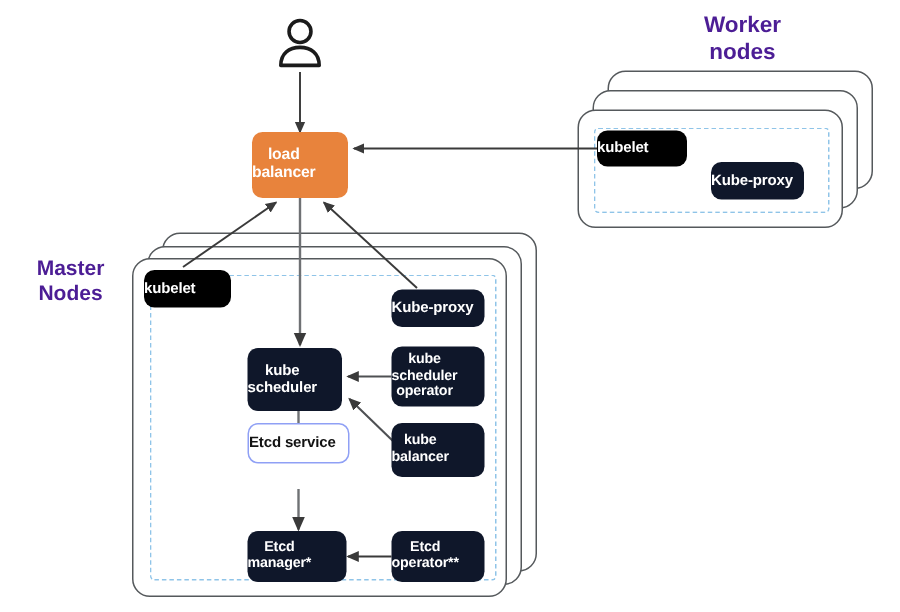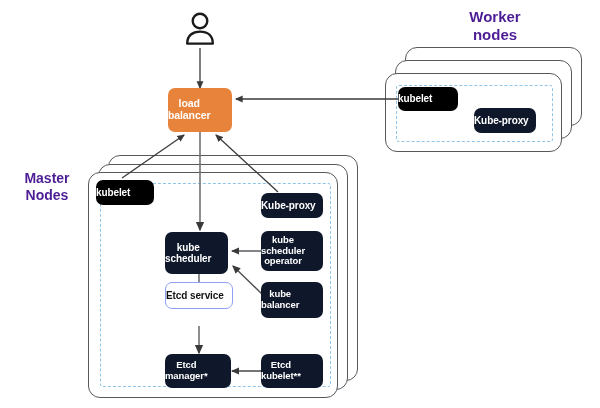--- a/index.html
+++ b/index.html
@@ -187,17 +187,17 @@
   <div class="node-box node-blue" style="left:165px; top:354px; width:66px; height:34px; font-size:9.5px;">
     <div>
       <div>Etcd</div>
       <div>manager*</div>
     </div>
   </div>
 
   <div class="node-box node-blue" style="left:261px; top:354px; width:62px; height:34px; font-size:9.5px;">
     <div>
       <div>Etcd</div>
-      <div>kubelet**</div>
+      <div>operator**</div>
     </div>
   </div>
 
 </div>
 
 </body></html>

